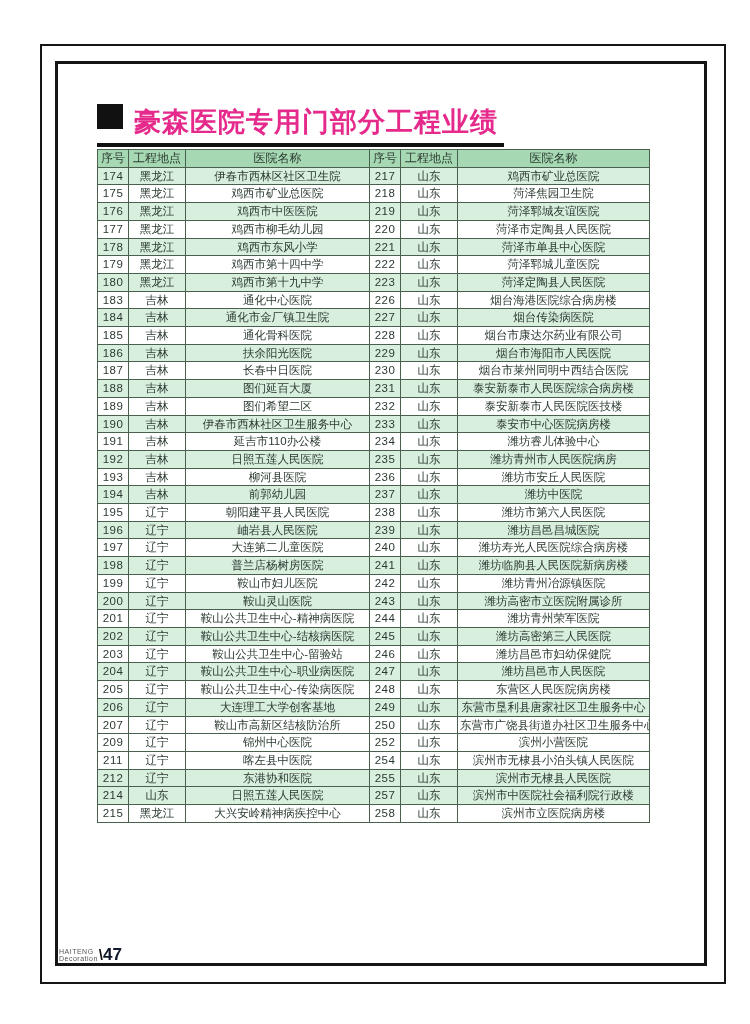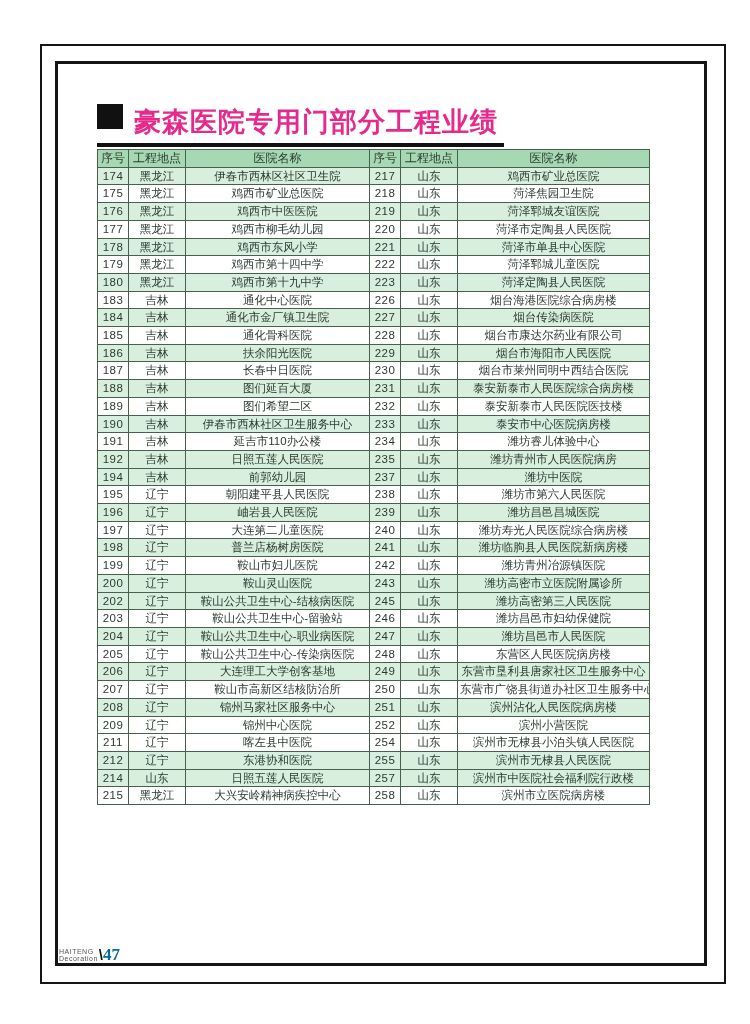--- a/index.html
+++ b/index.html
@@ -87,23 +87,22 @@
   .slash {
     font-size: 15px;
     font-weight: bold;
     color: #111;
     margin: 0 0 0 1px;
     line-height: 14px;
   }
   .pagenum {
     font-size: 17px;
     font-weight: bold;
-    color: #0369a1;
+    color: #0f172a;
     line-height: 15px;
-    font-family: Liberation Serif, serif;
   }
 </style>
 </head>
 <body>
 
 <div class="page">
   <div class="outer-frame">
     <div class="inner-frame">
 
       <div class="title-row">
@@ -261,20 +260,28 @@
     <td>潍坊睿儿体验中心</td>
   </tr>
               <tr class="alt">
     <td class="num">192</td>
     <td>吉林</td>
     <td>日照五莲人民医院</td>
     <td class="num">235</td>
     <td>山东</td>
     <td>潍坊青州市人民医院病房</td>
   </tr>
+              <tr>
+    <td class="num">193</td>
+    <td>吉林</td>
+    <td>柳河县医院</td>
+    <td class="num">236</td>
+    <td>山东</td>
+    <td>潍坊市安丘人民医院</td>
+  </tr>
               <tr class="alt">
     <td class="num">194</td>
     <td>吉林</td>
     <td>前郭幼儿园</td>
     <td class="num">237</td>
     <td>山东</td>
     <td>潍坊中医院</td>
   </tr>
               <tr>
     <td class="num">195</td>
@@ -317,20 +324,28 @@
     <td>潍坊青州冶源镇医院</td>
   </tr>
               <tr class="alt">
     <td class="num">200</td>
     <td>辽宁</td>
     <td>鞍山灵山医院</td>
     <td class="num">243</td>
     <td>山东</td>
     <td>潍坊高密市立医院附属诊所</td>
   </tr>
+              <tr>
+    <td class="num">201</td>
+    <td>辽宁</td>
+    <td>鞍山公共卫生中心-精神病医院</td>
+    <td class="num">244</td>
+    <td>山东</td>
+    <td>潍坊青州荣军医院</td>
+  </tr>
               <tr class="alt">
     <td class="num">202</td>
     <td>辽宁</td>
     <td>鞍山公共卫生中心-结核病医院</td>
     <td class="num">245</td>
     <td>山东</td>
     <td>潍坊高密第三人民医院</td>
   </tr>
               <tr>
     <td class="num">203</td>
@@ -364,28 +379,20 @@
     <td>山东</td>
     <td>东营市垦利县唐家社区卫生服务中心</td>
   </tr>
               <tr>
     <td class="num">207</td>
     <td>辽宁</td>
     <td>鞍山市高新区结核防治所</td>
     <td class="num">250</td>
     <td>山东</td>
     <td>东营市广饶县街道办社区卫生服务中心</td>
-  </tr>
-              <tr class="alt">
-    <td class="num">208</td>
-    <td>辽宁</td>
-    <td>锦州马家社区服务中心</td>
-    <td class="num">251</td>
-    <td>山东</td>
-    <td>滨州沾化人民医院病房楼</td>
   </tr>
               <tr>
     <td class="num">209</td>
     <td>辽宁</td>
     <td>锦州中心医院</td>
     <td class="num">252</td>
     <td>山东</td>
     <td>滨州小营医院</td>
   </tr>
               <tr>

